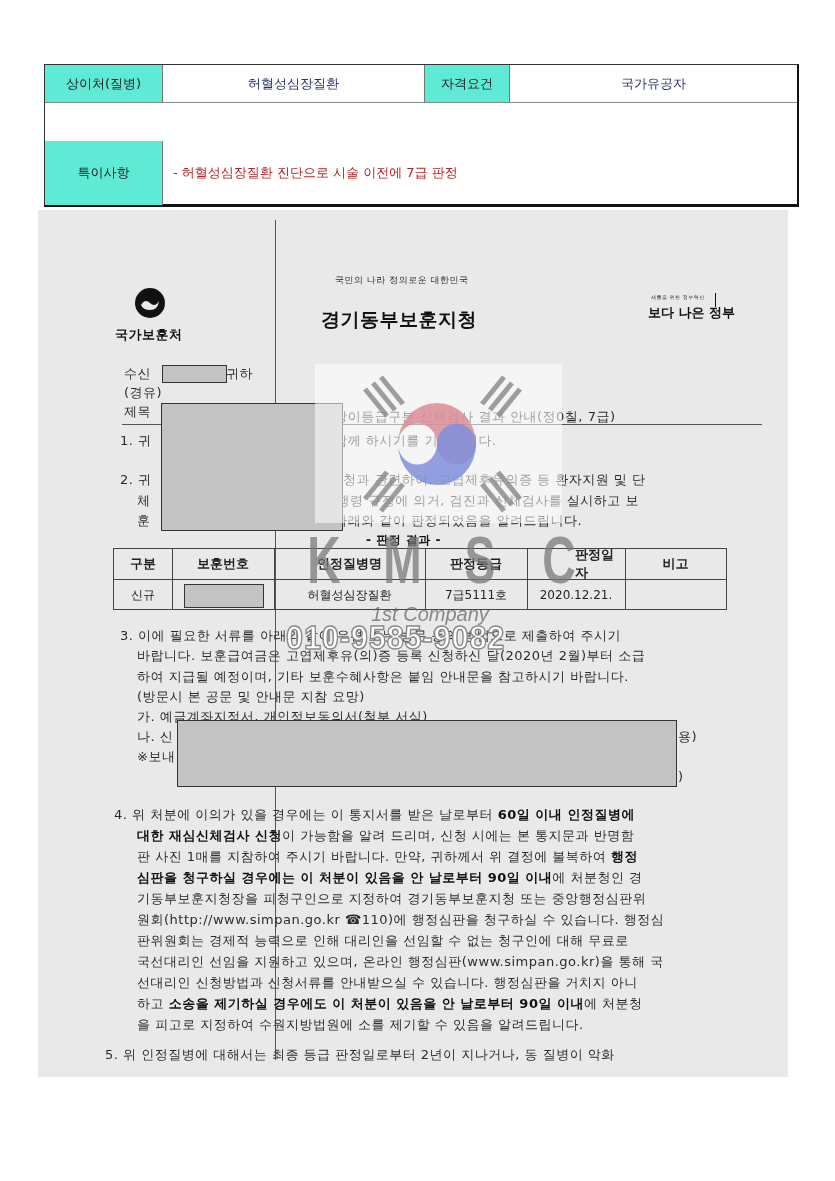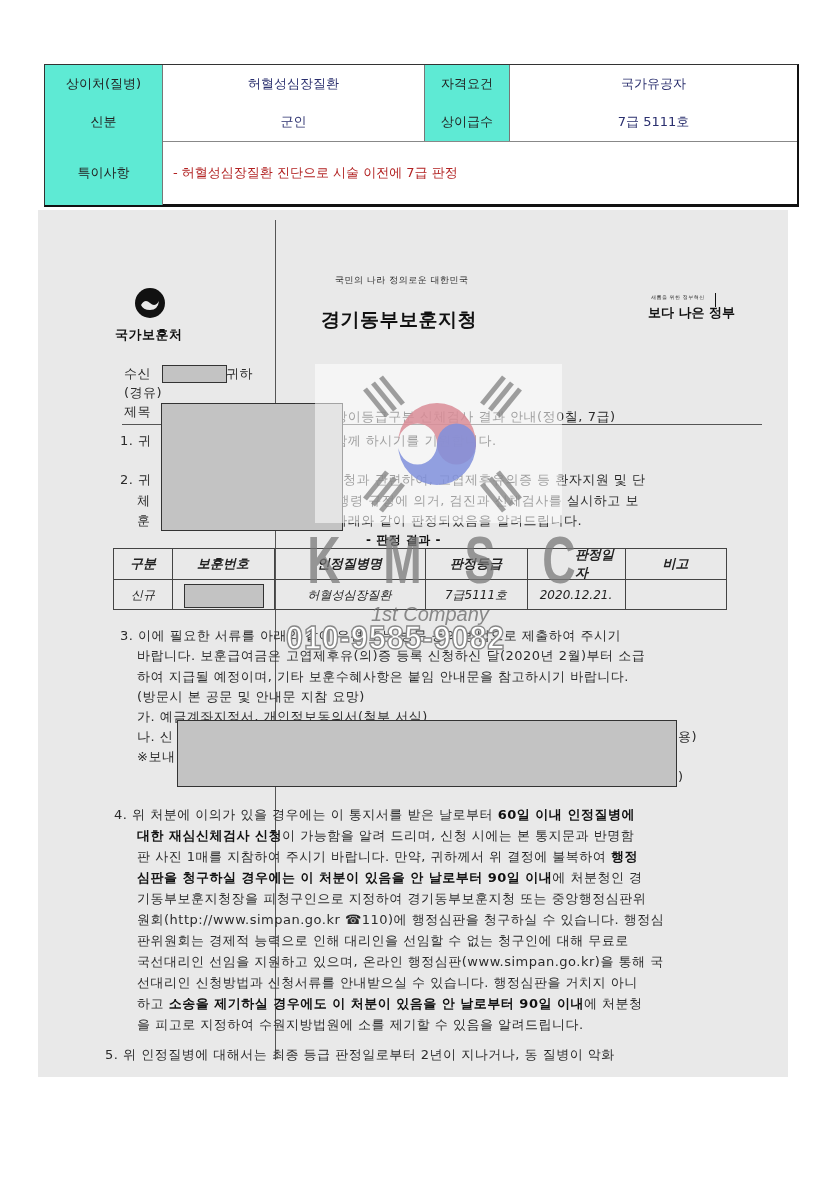--- a/index.html
+++ b/index.html
@@ -20,47 +20,41 @@
 
   
   .scan { position:absolute; left:38px; top:210px; width:750px; height:867px; background:#e9e9e9; overflow:hidden; }
   .fold { position:absolute; left:237px; top:10px; width:1px; height:840px; background:#555; }
   .t { position:absolute; font-size:13px; color:#2b2b2b; white-space:nowrap; letter-spacing:0.5px; }
   .b { font-weight:bold; color:#111; }
   .red { position:absolute; background:#c3c3c3; border:1px solid #333; }
   .ul { position:absolute; height:1px; background:#555; }
 
   
-  .rtable { position:absolute; left:75px; top:338px; width:614px; height:62px; border:1px solid #444; box-sizing:border-box;font-style:italic; }
+  .rtable { position:absolute; left:75px; top:338px; width:614px; height:62px; border:1px solid #444; box-sizing:border-box; }
   .rc { position:absolute; display:flex; align-items:center; justify-content:center; font-size:12px; color:#222; box-sizing:border-box; }
   .rhead { font-weight:bold; font-size:13px; }
 
   
   .wm-panel { position:absolute; left:277px; top:154px; width:247px; height:159px; background:rgba(255,255,255,0.55); }
   .wm-letter { position:absolute; font-family:"Liberation Sans", sans-serif; font-weight:bold; font-size:66px;
                color:rgba(120,120,120,0.75); transform:scaleX(0.7); }
   .wm-sub { position:absolute; font-family:"Liberation Sans", sans-serif; font-style:italic; font-size:20px; color:rgba(110,110,110,0.8); }
   .wm-phone { position:absolute; font-family:"Liberation Sans", sans-serif; font-weight:bold; font-size:34px;
               color:#ffffff; -webkit-text-stroke:1.5px #888; letter-spacing:1px; transform:scaleX(0.9); transform-origin:left; }
 </style>
 </head>
 <body>
 
 <div class="summary">
   <div class="srow" style="top:0;height:37px;">
     <div class="cell lab" style="left:0;width:117px;">상이처(질병)</div>
     <div class="cell val vl" style="left:117px;width:262px;">허혈성심장질환</div>
     <div class="cell lab vl" style="left:379px;width:85px;">자격요건</div>
     <div class="cell val vl" style="left:464px;right:0;">국가유공자</div>
-  </div>
-  <div class="srow" style="top:37px;height:39px;">
-    <div class="cell lab" style="left:0;width:117px;">신분</div>
-    <div class="cell val vl" style="left:117px;width:262px;">군인</div>
-    <div class="cell lab vl" style="left:379px;width:85px;">상이급수</div>
-    <div class="cell val vl" style="left:464px;right:0;">7급 5111호</div>
   </div>
   <div class="srow" style="top:76px;height:64px;border-bottom:none;">
     <div class="cell lab" style="left:0;width:117px;">특이사항</div>
     <div class="cell note vl" style="left:117px;right:0;">- 허혈성심장질환 진단으로 시술 이전에 7급 판정</div>
   </div>
 </div>
 
 <div class="scan">
   <div class="fold"></div>
 

